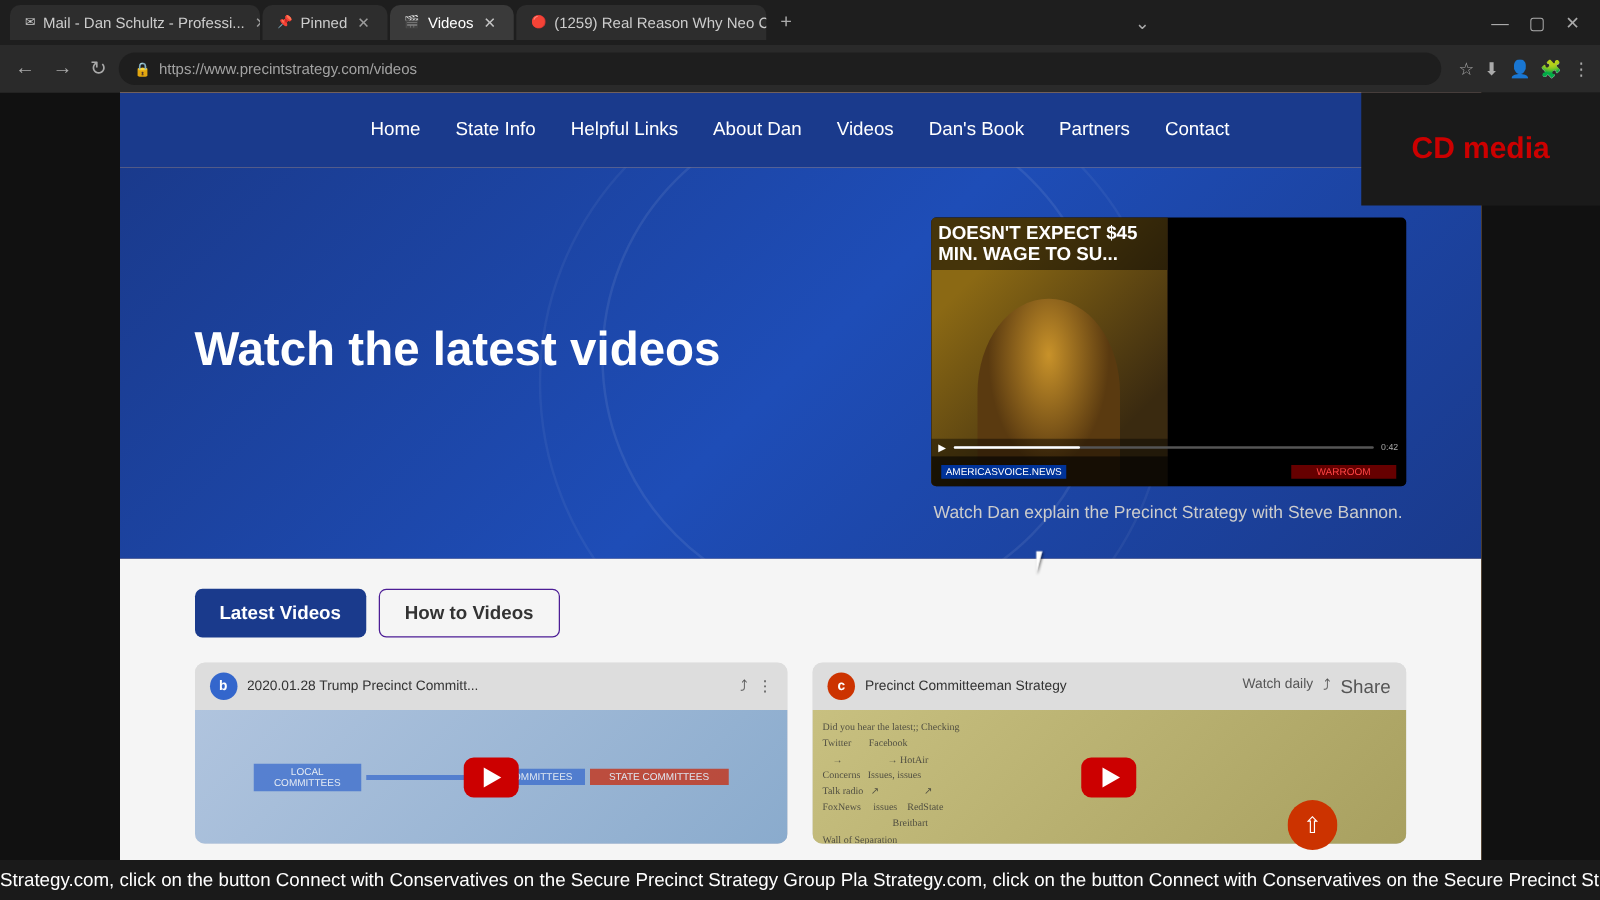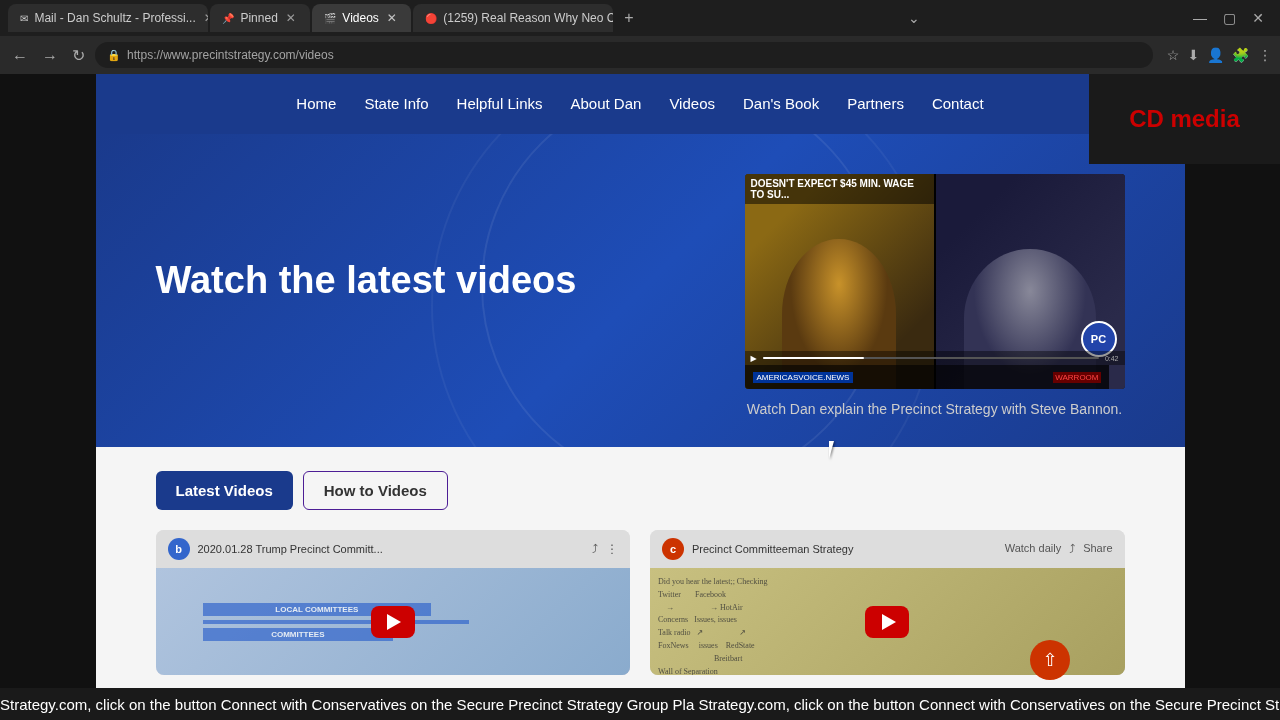--- a/index.html
+++ b/index.html
@@ -360,21 +360,21 @@
       filter: drop-shadow(1px 1px 1px rgba(0,0,0,0.5));
     }
 
     
     .overlay-text {
       position: absolute;
       top: 0;
       left: 0;
       right: 0;
       padding: 4px 6px;
-      font-size: 10px;
+      font-size: 15px;
       color: #fff;
       background: rgba(0,0,0,0.5);
       font-weight: bold;
     }
     .pc-logo {
       position: absolute;
       bottom: 32px;
       right: 8px;
       width: 36px;
       height: 36px;
@@ -493,30 +493,26 @@
     <div class="hero-left">
       <h1 class="hero-title">Watch the latest videos</h1>
     </div>
     <div class="hero-right">
       <div class="hero-video-container">
         <div class="hero-video-frame">
           <div class="video-thumb video-thumb-left">
             <div class="person-left"></div>
             <div class="overlay-text">DOESN'T EXPECT $45 MIN. WAGE TO SU...</div>
           </div>
-          <div class="video-thumb video-thumb-right">
-            <div class="person-right"></div>
-            <div class="pc-logo">PC</div>
-          </div>
-
-          <div style="position:absolute;bottom:0;left:0;right:16px;height:24px;background:rgba(0,0,0,0.75);display:flex;align-items:center;justify-content:space-between;padding:0 8px;z-index:5;">
+
+          <div style="position:absolute;bottom:0;left:0;right:0;height:24px;background:rgba(0,0,0,0.75);display:flex;align-items:center;justify-content:space-between;padding:0 8px;z-index:5;">
             <span style="display:flex;align-items:center;gap:8px;">
               <span style="font-size:8px;color:#fff;background:#003399;padding:1px 4px;">AMERICASVOICE.NEWS</span>
             </span>
-            <span style="font-size:8px;color:#ff4444;background:#660000;padding:1px 2px;">WARROOM</span>
+            <span style="font-size:8px;color:#ff4444;background:#660000;padding:1px 20px;">WARROOM</span>
           </div>
 
           <div style="position:absolute;bottom:24px;left:0;right:0;height:14px;background:rgba(0,0,0,0.4);display:flex;align-items:center;padding:0 6px;gap:6px;z-index:5;">
             <span style="font-size:8px;color:#fff;">▶</span>
             <div style="flex:1;height:2px;background:#555;border-radius:1px;">
               <div style="width:30%;height:100%;background:#fff;border-radius:1px;"></div>
             </div>
             <span style="font-size:7px;color:#aaa;">0:42</span>
           </div>
         </div>
@@ -537,40 +533,41 @@
           <div class="yt-circle yt-circle-b">b</div>
           <span class="video-card-title">2020.01.28 Trump Precinct Committ...</span>
           <span class="video-card-actions">
             <span style="cursor:pointer;" title="Share">⤴</span>
             <span style="cursor:pointer;">⋮</span>
           </span>
         </div>
         <div class="video-card-body video-card-body-left">
 
           <div style="position:absolute;top:0;left:0;right:0;bottom:0;display:flex;align-items:center;justify-content:center;background:linear-gradient(135deg,#b0c4de,#8aabcd);">
-            <div style="display:flex;flex-direction:column;gap:4px;align-items:flex-start;width:80%;opacity:0.7;font-weight:bold;">
+            <div style="display:flex;gap:4px;align-items:center;width:80%;opacity:0.7;">
               <div style="background:#3366cc;color:#fff;font-size:8px;padding:2px 8px;width:60%;text-align:center;">LOCAL COMMITTEES</div>
               <div style="background:#3366cc;color:#fff;font-size:8px;padding:2px 8px;width:70%;text-align:center;"></div>
               <div style="background:#3366cc;color:#fff;font-size:8px;padding:2px 8px;width:50%;text-align:center;">COMMITTEES</div>
+              <div style="background:#cc2200;color:#fff;font-size:8px;padding:2px 8px;width:80%;text-align:center;">STATE COMMITTEES</div>
             </div>
             <div class="play-btn-yt" style="position:absolute;">
               <div class="play-triangle"></div>
             </div>
           </div>
         </div>
       </div>
 
       <div class="video-card">
         <div class="video-card-header">
           <div class="yt-circle yt-circle-c">c</div>
           <span class="video-card-title">Precinct Committeeman Strategy</span>
           <span class="video-card-actions">
             <span style="font-size:11px;color:#555;cursor:pointer;">Watch daily</span>
             <span style="cursor:pointer;" title="Share">⤴</span>
-            <span style="font-size:11px;color:#555;cursor:pointer;">Share</span>
+            <span style="font-size:15px;color:#555;cursor:pointer;">Share</span>
           </span>
         </div>
         <div class="video-card-body video-card-body-right">
           <div style="position:absolute;top:0;left:0;right:0;bottom:0;background:linear-gradient(135deg,#c8c080,#a8a060);display:flex;align-items:center;justify-content:center;">
 
             <div style="position:absolute;top:8px;left:8px;right:8px;bottom:8px;font-size:8px;color:#333;font-family:cursive;opacity:0.8;line-height:1.6;">
               Did you hear the latest;; Checking<br>
               Twitter &nbsp;&nbsp;&nbsp;&nbsp;&nbsp; Facebook<br>
               &nbsp;&nbsp;&nbsp;&nbsp;→ &nbsp;&nbsp;&nbsp;&nbsp;&nbsp;&nbsp;&nbsp;&nbsp;&nbsp;&nbsp;&nbsp;&nbsp;&nbsp;&nbsp;&nbsp;&nbsp;&nbsp;→ HotAir<br>
               Concerns &nbsp; Issues, issues<br>

